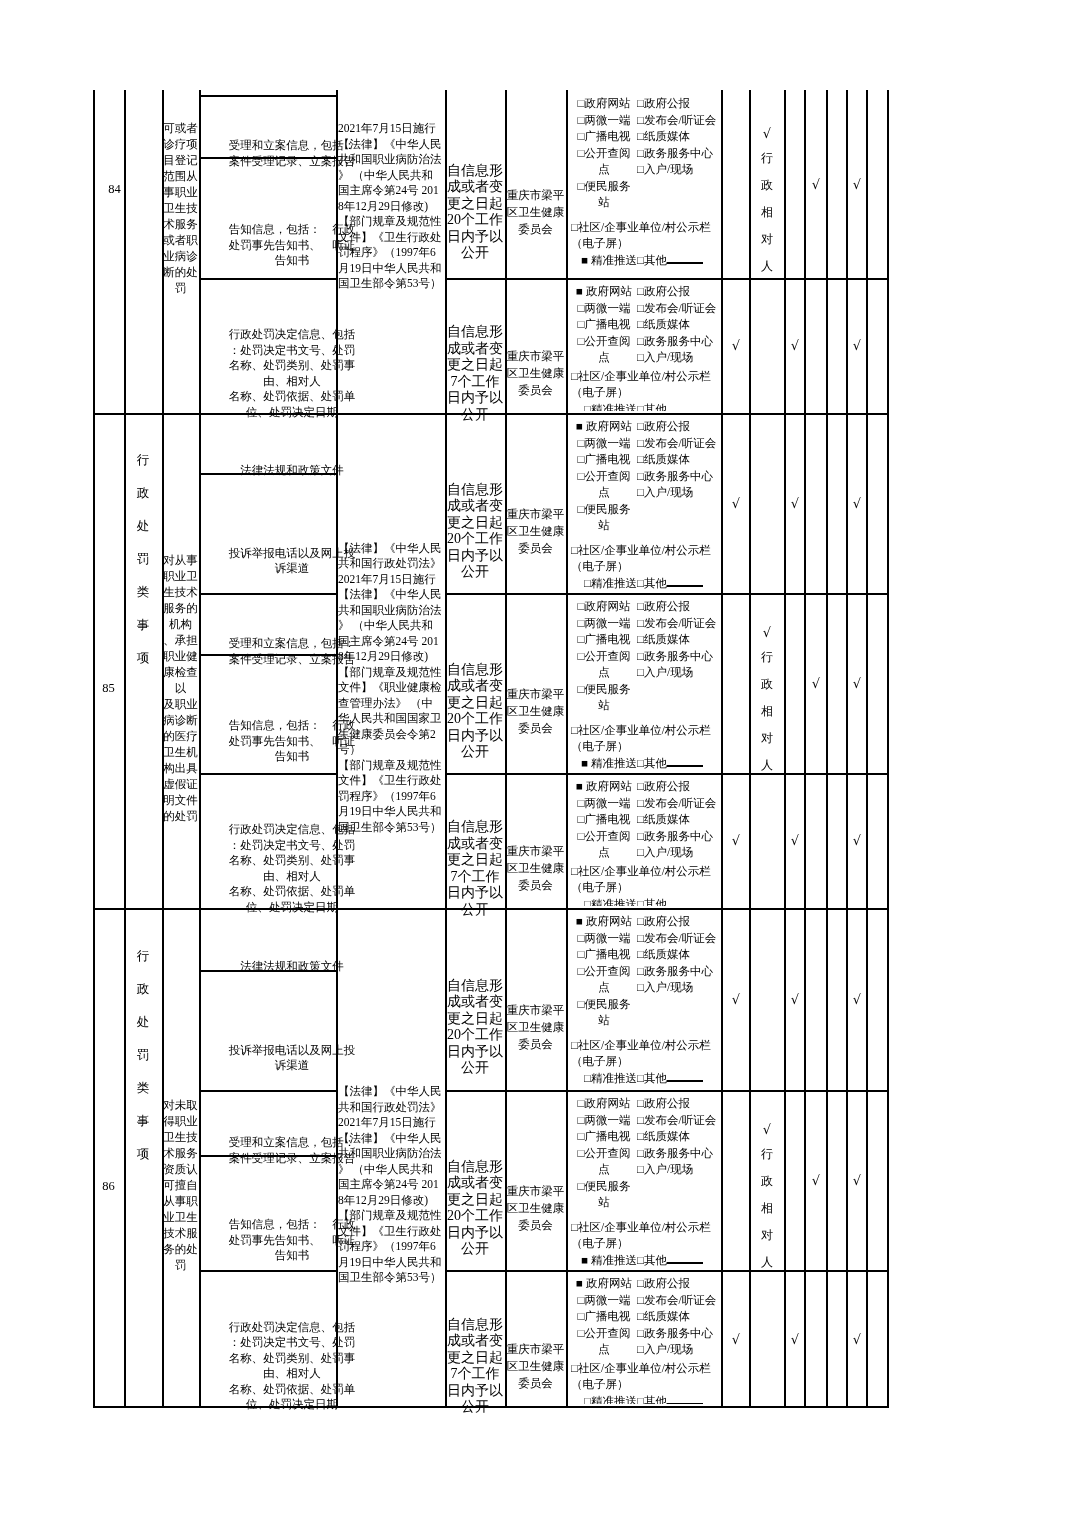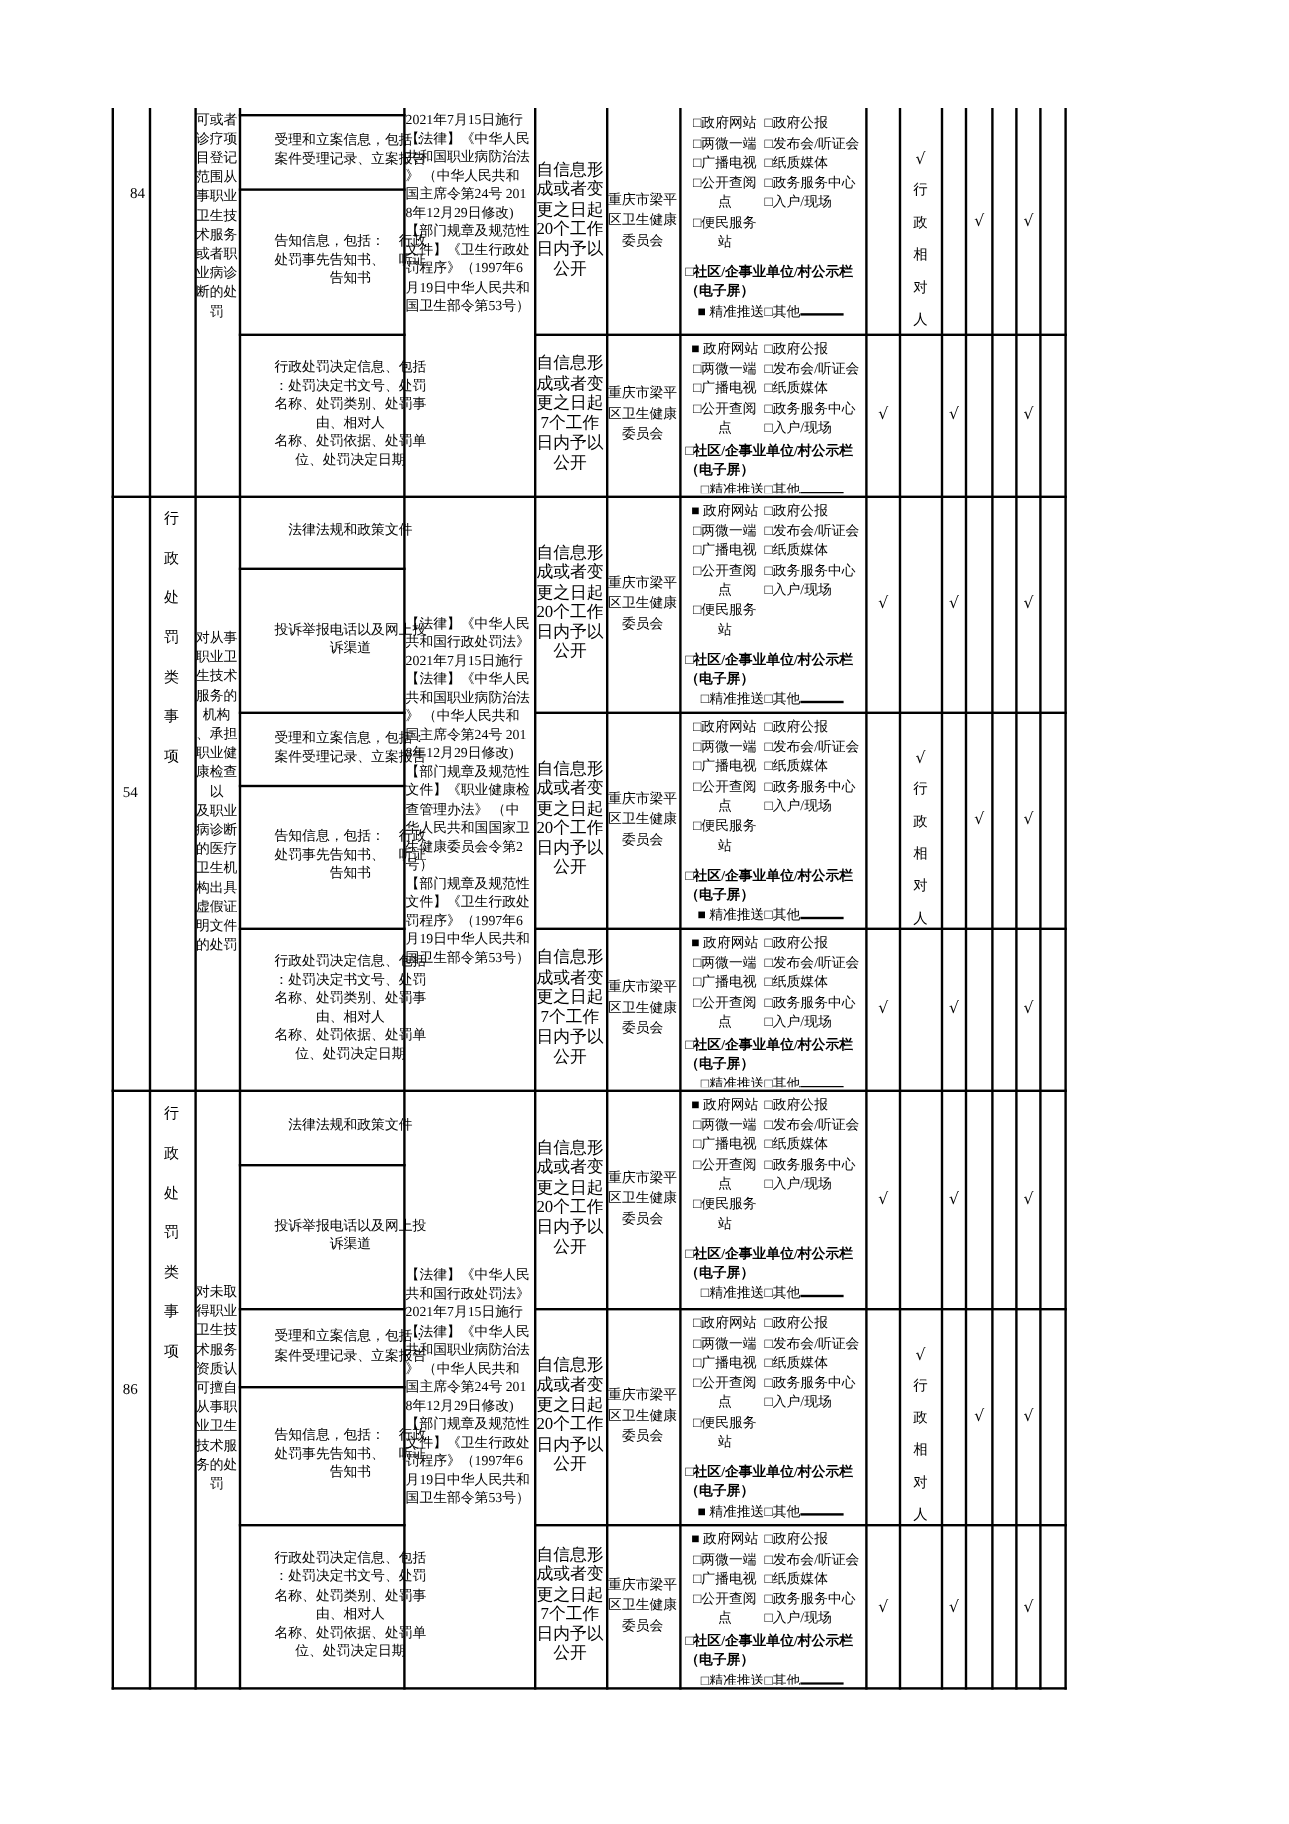--- a/index.html
+++ b/index.html
@@ -1,41 +1,41 @@
 <!DOCTYPE html>
 <html><head>
 <meta charset="utf-8">
 <style>
   html,body{margin:0;padding:0;background:#fff;}
   .page{position:relative;width:1074px;height:1520px;background:#ffffff;
         font-family:"Liberation Serif","DejaVu Serif",serif;color:#000;}
   .vl{position:absolute;width:2px;background:#000;}
   .hl{position:absolute;height:2px;background:#000;}
   .cell{position:absolute;display:flex;align-items:center;justify-content:center;
-        overflow:hidden;color:#000;}
+        overflow:hidden;color:#000;margin-top:28px;}
   .cell.topalign{align-items:flex-start;}
   .inner{width:100%;text-align:center;}
   .inner.left{text-align:left;}
   .pre{white-space:pre-line;}
   .ba{word-break:break-all;line-break:anywhere;}
   .seq{font-size:12.5px;}
   .itemtxt{font-size:11.5px;line-height:16px;}
   .infotxt{font-size:11.5px;line-height:15.5px;padding-left:24px;}
   .legaltxt{font-size:11.5px;line-height:15.5px;}
   .timetxt{font-size:14px;line-height:16.5px;}
   .enttxt{font-size:11.5px;line-height:17px;}
   .vert{width:15px;margin:0 auto;word-break:break-all;line-break:anywhere;
         line-height:33px;font-size:12.5px;text-align:center;}
   .chan{position:absolute;left:568px;width:152px;overflow:hidden;
         font-size:11.5px;line-height:16.5px;padding:3px 0 0 3px;box-sizing:border-box;}
   .crow{display:flex;}
   .clft{width:66px;text-align:center;}
   .crgt{width:82px;}
   .ci{white-space:pre-line;}
-  .comm{margin-top:8px;font-weight:bold;}
+  .comm{margin-top:8px;}
   .chan.tight .comm{margin-top:2px;}
   .cbot{display:flex;}
   .cbot .ci:first-child{width:66px;text-align:right;}
   .blank{display:inline-block;width:36px;height:9px;border-bottom:2px solid #000;}
   .mark{position:absolute;height:18px;display:flex;align-items:center;justify-content:center;
         font-family:"DejaVu Sans",sans-serif;font-size:13px;}
   .astack{position:absolute;left:751px;width:32px;display:flex;flex-direction:column;
         align-items:center;}
   .astack .amark{font-family:"DejaVu Sans",sans-serif;font-size:13px;}
   .astack .vlab{width:14px;word-break:break-all;line-break:anywhere;line-height:27px;
@@ -82,21 +82,21 @@
   <div class="hl" style="left:445px;top:773px;width:444px"></div>
   <div class="hl" style="left:199px;top:1090px;width:139px"></div>
   <div class="hl" style="left:445px;top:1090px;width:444px"></div>
   <div class="hl" style="left:199px;top:1270px;width:139px"></div>
   <div class="hl" style="left:445px;top:1270px;width:444px"></div>
 
   <div class="cell seq" style="left:94px;top:152px;width:41px;height:18px">
       <div class="inner">84</div>
     </div>
   <div class="cell seq" style="left:94px;top:651px;width:29px;height:18px">
-      <div class="inner">54</div>
+      <div class="inner">85</div>
     </div>
   <div class="cell seq" style="left:94px;top:1149px;width:29px;height:18px">
       <div class="inner">86</div>
     </div>
 
   <div class="cell topalign" style="left:125px;top:416px;width:36px;height:245px">
       <div class="vert">行政处罚类事项</div>
     </div>
   <div class="cell topalign" style="left:125px;top:912px;width:36px;height:245px">
       <div class="vert">行政处罚类事项</div>

